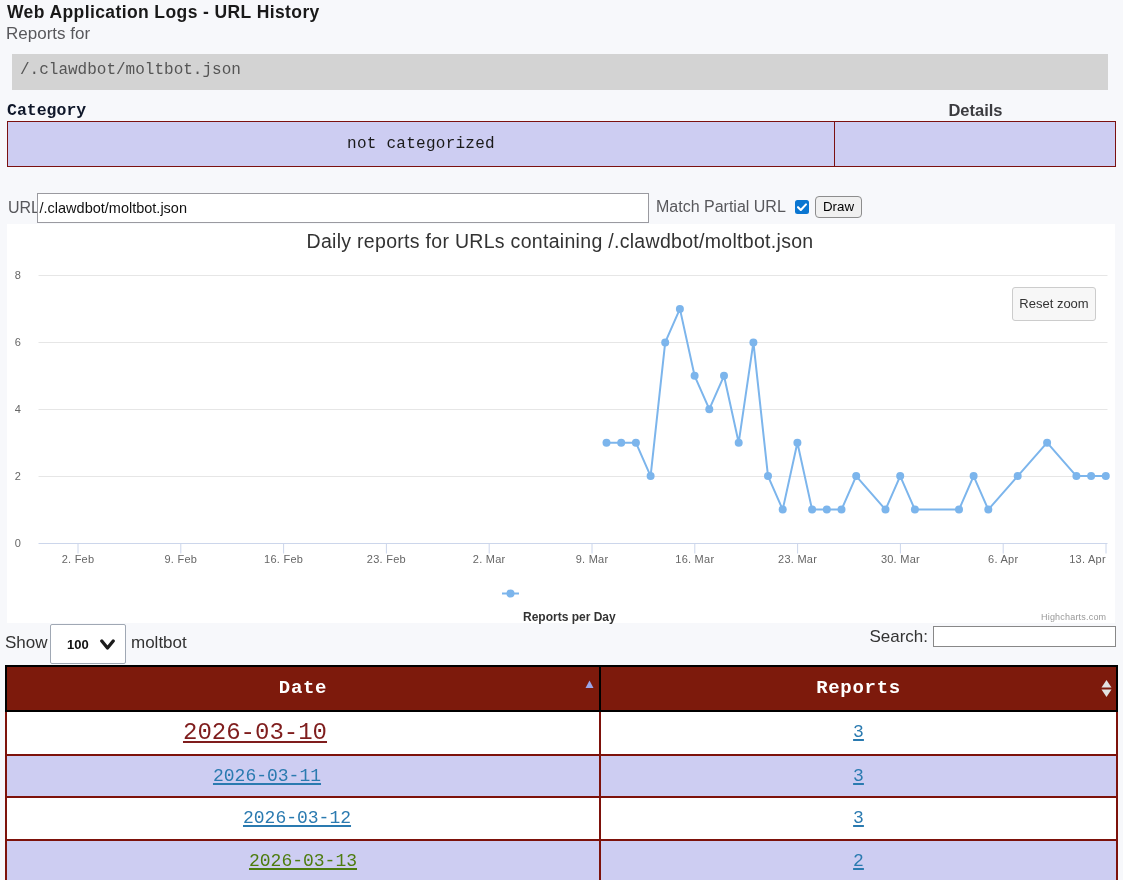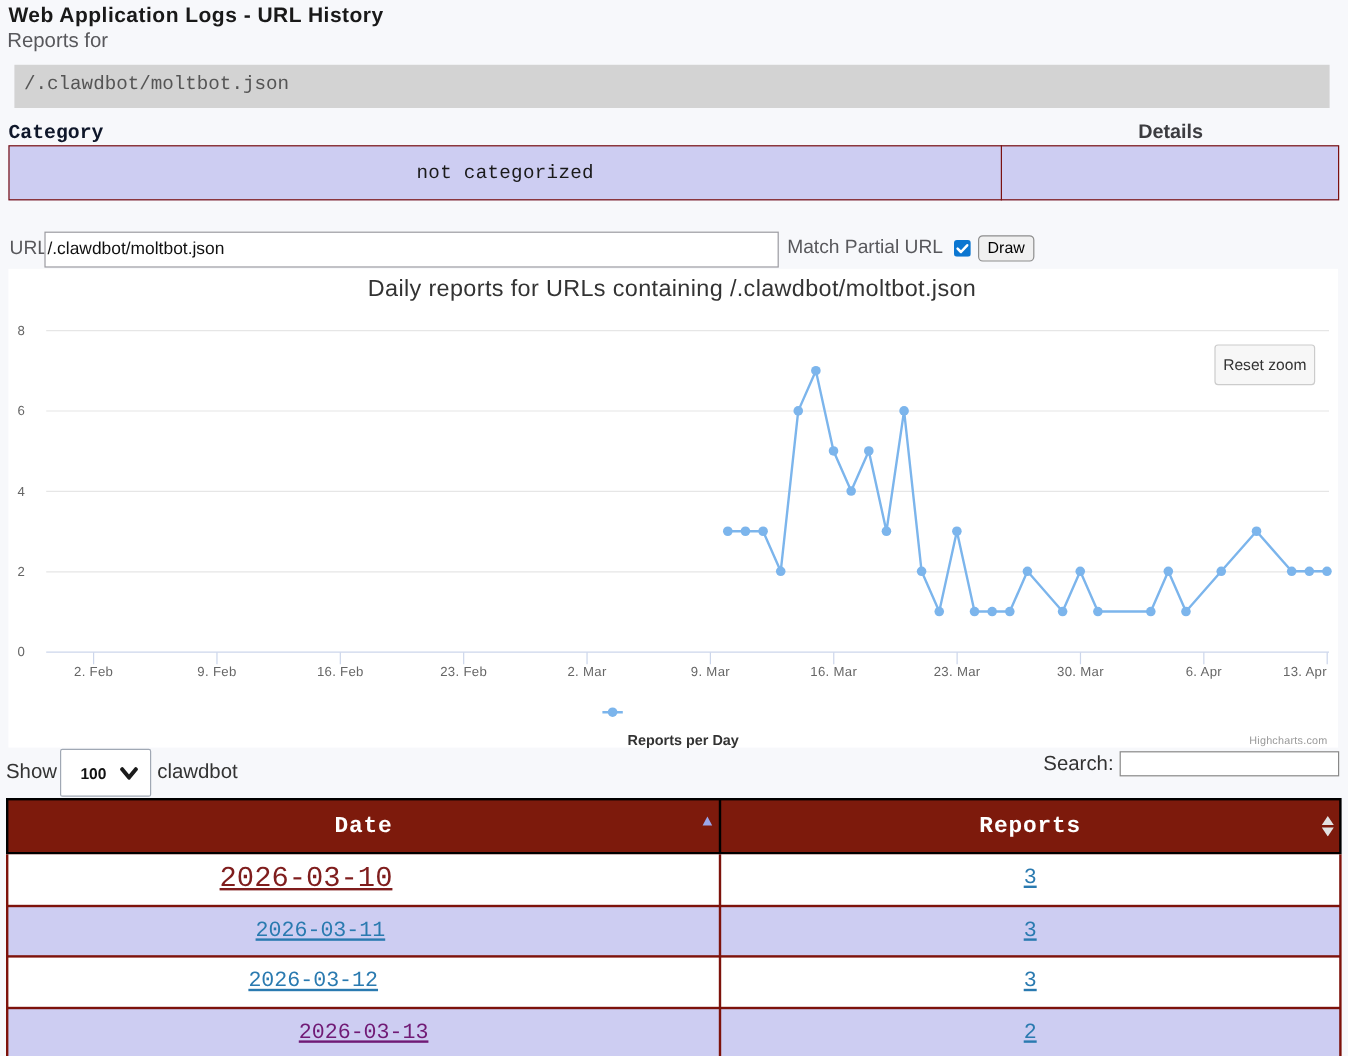--- a/index.html
+++ b/index.html
@@ -132,21 +132,21 @@
   <div class="abs" style="left:523px;top:586px;font-size:12px;font-weight:bold;color:#333;margin-top:24px;">Reports per Day</div>
 
   <div class="abs" style="left:1041px;top:612px;font-size:9px;letter-spacing:0.2px;color:#999;">Highcharts.com</div>
 
   <div class="abs" style="left:5px;top:633px;font-size:17px;color:#333;">Show</div>
   <div class="abs" style="left:50px;top:624px;width:74px;height:38px;background:#fff;border:1px solid #a0a8b4;border-radius:2px;"></div>
   <div class="abs" style="left:67px;top:637px;font-size:13px;font-weight:bold;color:#111;">100</div>
   <svg class="abs" style="left:100px;top:639px;" width="15" height="11" viewBox="0 0 15 11">
     <path d="M1.8 2 L7.5 9 L13.2 2" stroke="#1b1b1b" stroke-width="3.3" fill="none" stroke-linecap="round" stroke-linejoin="round"></path>
   </svg>
-  <div class="abs" style="left:131px;top:633px;font-size:17px;color:#333;">clawdbot</div>
+  <div class="abs" style="left:131px;top:633px;font-size:17px;color:#333;">moltbot</div>
 
   <div class="abs" style="left:767px;top:627px;width:161px;text-align:right;font-size:17px;color:#333;">Search:</div>
   <div class="abs" style="left:933px;top:626px;width:181px;height:19px;background:#fff;border:1px solid #888;"></div>
 
   <div class="abs" style="left:5px;top:665px;width:1113px;height:47px;background:#000;"></div>
   <div class="abs" style="left:7px;top:667px;width:592px;height:43px;background:#7d1a0c;"></div>
   <div class="abs" style="left:601px;top:667px;width:515px;height:43px;background:#7d1a0c;"></div>
   <div class="abs mono" style="left:7px;top:667px;width:592px;height:43px;line-height:43px;text-align:center;font-size:19px;font-weight:bold;letter-spacing:0.7px;color:#fff;">Date</div>
   <div class="abs mono" style="left:601px;top:667px;width:515px;height:43px;line-height:43px;text-align:center;font-size:19px;font-weight:bold;letter-spacing:0.7px;color:#fff;">Reports</div>
 
@@ -165,18 +165,18 @@
   <div class="abs" style="left:601px;top:755.5px;width:515px;height:40.5px;background:#cdcdf2;"></div>
   <div class="abs" style="left:7px;top:798px;width:592px;height:40.5px;background:#fff;"></div>
   <div class="abs" style="left:601px;top:798px;width:515px;height:40.5px;background:#fff;"></div>
   <div class="abs" style="left:7px;top:840.5px;width:592px;height:40px;background:#cdcdf2;"></div>
   <div class="abs" style="left:601px;top:840.5px;width:515px;height:40px;background:#cdcdf2;"></div>
 
   <div class="abs mono" style="left:7px;top:712px;width:496px;height:41.5px;line-height:41.5px;text-align:center;font-size:24px;color:#7f1d1d;"><span class="lnk">2026-03-10</span></div>
   <div class="abs mono" style="left:601px;top:712px;width:515px;height:41.5px;line-height:41.5px;text-align:center;font-size:18px;color:#2a7ab0;"><span class="lnk">3</span></div>
   <div class="abs mono" style="left:7px;top:755.5px;width:520px;height:40.5px;line-height:40.5px;text-align:center;font-size:18px;color:#2a7ab0;"><span class="lnk">2026-03-11</span></div>
   <div class="abs mono" style="left:601px;top:755.5px;width:515px;height:40.5px;line-height:40.5px;text-align:center;font-size:18px;color:#2a7ab0;"><span class="lnk">3</span></div>
-  <div class="abs mono" style="left:7px;top:798px;width:508px;height:40.5px;line-height:40.5px;text-align:center;font-size:18px;color:#2a7ab0;"><span class="lnk">2026-03-12</span></div>
+  <div class="abs mono" style="left:7px;top:798px;width:508px;height:40.5px;line-height:40.5px;text-align:center;font-size:18px;color:#2a7ab0;padding-left:36px;"><span class="lnk">2026-03-12</span></div>
   <div class="abs mono" style="left:601px;top:798px;width:515px;height:40.5px;line-height:40.5px;text-align:center;font-size:18px;color:#2a7ab0;"><span class="lnk">3</span></div>
-  <div class="abs mono" style="left:7px;top:840.5px;width:592px;height:40px;line-height:40px;text-align:center;font-size:18px;color:#701a75;"><span class="lnk">2026-03-13</span></div>
+  <div class="abs mono" style="left:7px;top:840.5px;width:592px;height:40px;line-height:40px;text-align:center;font-size:18px;color:#4d7c0f;"><span class="lnk">2026-03-13</span></div>
   <div class="abs mono" style="left:601px;top:840.5px;width:515px;height:40px;line-height:40px;text-align:center;font-size:18px;color:#2a7ab0;"><span class="lnk">2</span></div>
 
 </div>
 
 </body></html>

